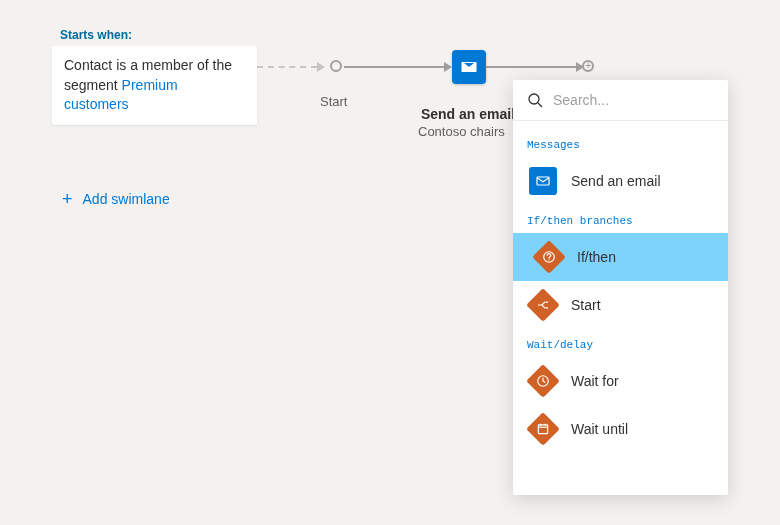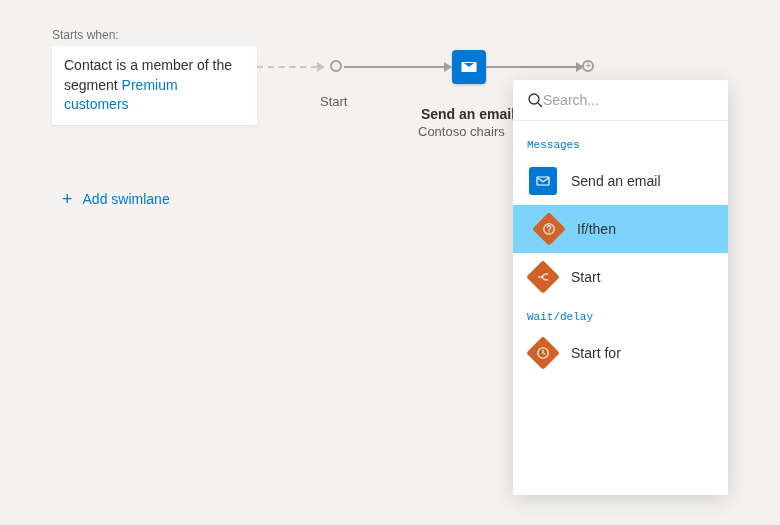--- a/index.html
+++ b/index.html
@@ -8,24 +8,25 @@
       height: 525px;
       background: #f3f2f1;
       font-family: "Segoe UI", -apple-system, sans-serif;
       font-size: 14px;
       color: #323130;
       position: relative;
       overflow: hidden;
     }
     .starts-when-label {
       position: absolute;
-      left: 52px;
+      left: 60px;
       top: 28px;
       font-size: 12px;
-      color: #737373;
+      color: #0369a1;
+      font-weight: bold;
     }
     .trigger-card {
       position: absolute;
       left: 52px;
       top: 46px;
       width: 205px;
       background: #fff;
       border-radius: 2px;
       box-shadow: 0 1px 2px rgba(0,0,0,0.08);
       padding: 10px 12px;
@@ -155,21 +156,21 @@
       height: 415px;
       background: #fff;
       border-radius: 2px;
       box-shadow: 0 4px 20px rgba(0,0,0,0.15);
       display: flex;
       flex-direction: column;
     }
     .search-row {
       display: flex;
       align-items: center;
-      gap: 0;
+      gap: 10px;
       padding: 12px 14px;
       border-bottom: 1px solid #edebe9;
     }
     .search-row svg { width: 16px; height: 16px; flex-shrink: 0; }
     .search-input {
       border: none;
       outline: none;
       font-size: 14px;
       font-family: inherit;
       width: 100%;
@@ -273,20 +274,21 @@
         <div class="action-icon">
           <div class="square-blue">
             <svg viewBox="0 0 24 24">
               <rect x="3" y="6" width="18" height="12" rx="1" fill="none" stroke="#fff" stroke-width="1.8"></rect>
               <path d="M3 7l9 6 9-6" fill="none" stroke="#fff" stroke-width="1.8"></path>
             </svg>
           </div>
         </div>
         <div class="action-label">Send an email</div>
       </div>
+      <div class="group-header">If/then branches</div>
       <div class="action-item highlight">
         <div class="action-icon">
           <div class="diamond">
             <svg viewBox="0 0 24 24">
               <circle cx="12" cy="12" r="9" fill="none" stroke="#fff" stroke-width="2"></circle>
               <path d="M9 9a3 3 0 1 1 4 3c-1 .5-1 1-1 2" fill="none" stroke="#fff" stroke-width="2" stroke-linecap="round"></path>
               <circle cx="12" cy="17" r="1" fill="#fff"></circle>
             </svg>
           </div>
         </div>
@@ -305,16 +307,29 @@
       <div class="group-header">Wait/delay</div>
       <div class="action-item">
         <div class="action-icon">
           <div class="diamond">
             <svg viewBox="0 0 24 24">
               <circle cx="12" cy="12" r="9" fill="none" stroke="#fff" stroke-width="2"></circle>
               <path d="M12 7v5l3 2" fill="none" stroke="#fff" stroke-width="2" stroke-linecap="round"></path>
             </svg>
           </div>
         </div>
-        <div class="action-label">Start for</div>
+        <div class="action-label">Wait for</div>
+      </div>
+      <div class="action-item">
+        <div class="action-icon">
+          <div class="diamond">
+            <svg viewBox="0 0 24 24">
+              <rect x="4" y="5" width="16" height="15" rx="1" fill="none" stroke="#fff" stroke-width="2"></rect>
+              <line x1="4" y1="9" x2="20" y2="9" stroke="#fff" stroke-width="2"></line>
+              <line x1="8" y1="3" x2="8" y2="7" stroke="#fff" stroke-width="2"></line>
+              <line x1="16" y1="3" x2="16" y2="7" stroke="#fff" stroke-width="2"></line>
+            </svg>
+          </div>
+        </div>
+        <div class="action-label">Wait until</div>
       </div>
     </div>
 </div>
 
 </body></html>

